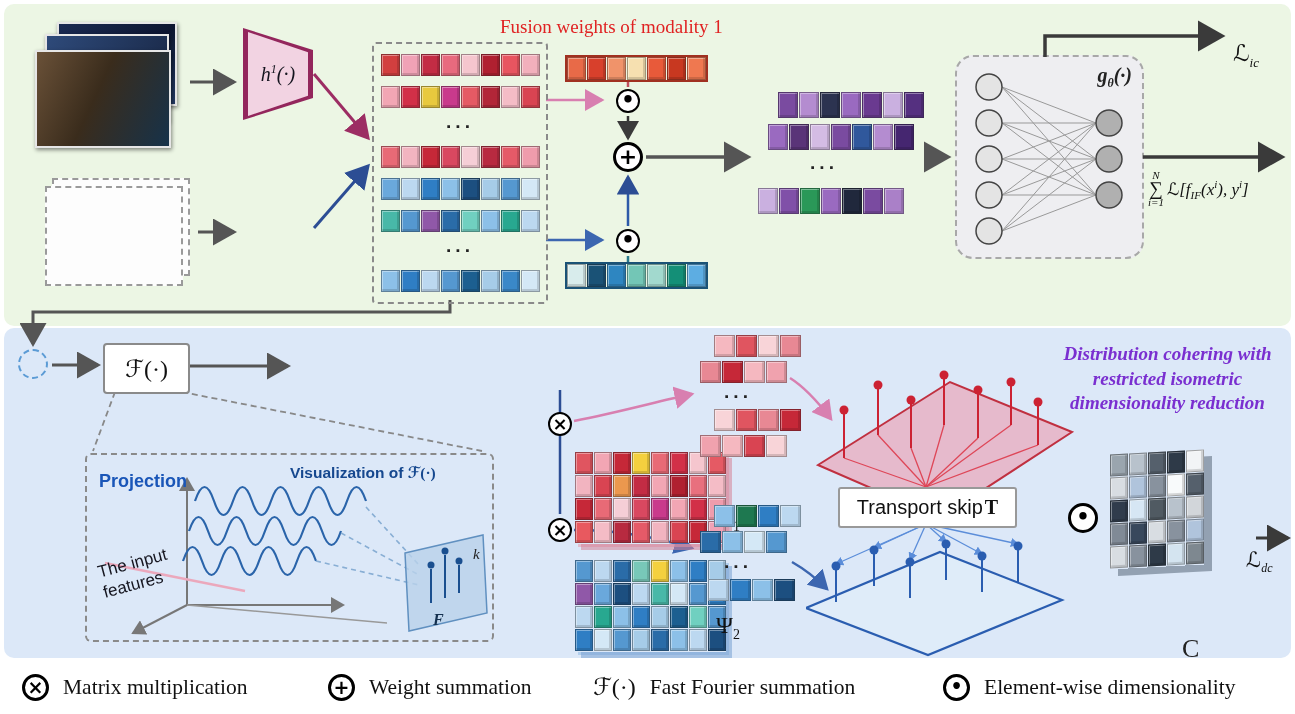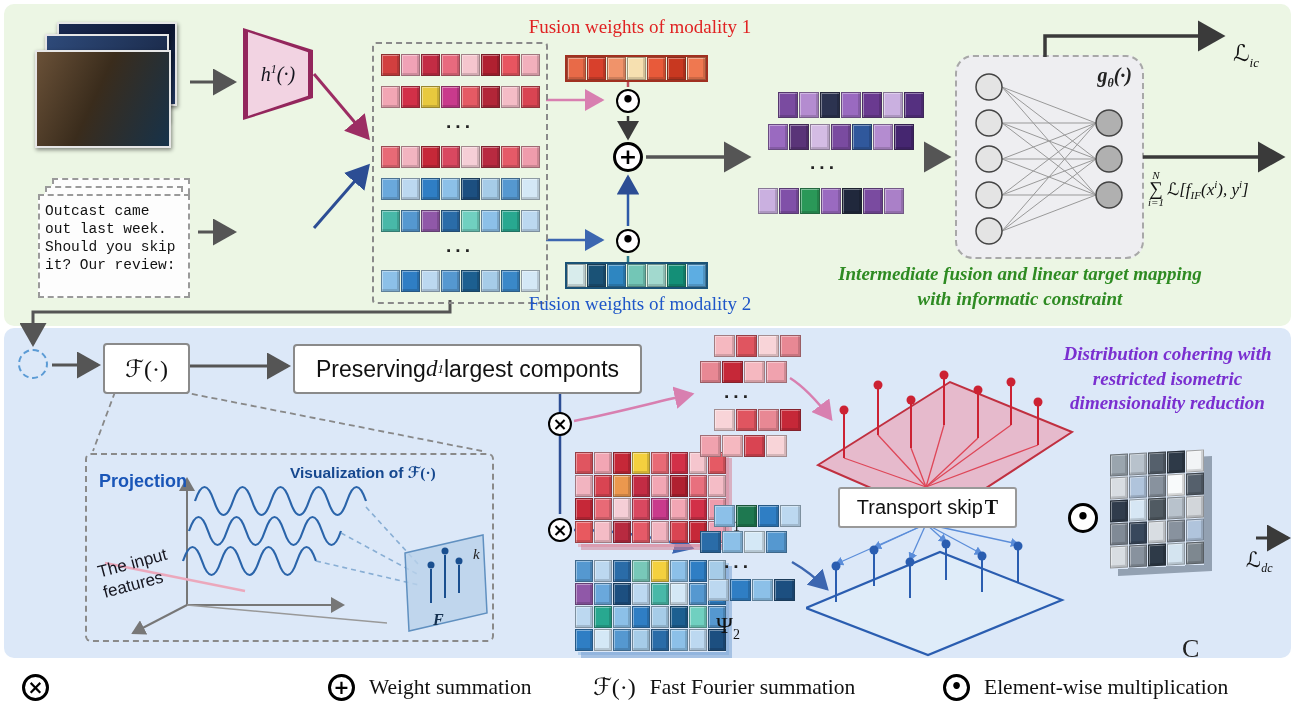--- a/index.html
+++ b/index.html
@@ -44,21 +44,21 @@
   .obox{position:absolute;background:#fff;border:2px solid #8a8a8a;border-radius:4px;display:flex;align-items:center;justify-content:center;z-index:4;}
   .featbox{position:absolute;left:372px;top:42px;width:172px;height:258px;border:2px dashed #8a8a8a;border-radius:4px;
            display:flex;flex-direction:column;justify-content:space-evenly;align-items:center;z-index:4;}
   .nnbox{position:absolute;left:955px;top:55px;width:185px;height:200px;background:#eeeef1;border:2.5px dashed #a8a8a8;border-radius:18px;z-index:2;}
   .vizbox{position:absolute;left:85px;top:453px;width:405px;height:185px;border:2px dashed #8a8a8a;border-radius:6px;z-index:2;}
   .tbox{position:absolute;left:838px;top:487px;width:175px;height:37px;background:#fff;border:2px solid #999;border-radius:3px;
         display:flex;align-items:center;justify-content:center;font-size:20px;color:#111;z-index:5;}
   .tbox b{font-family:"Liberation Serif",serif;font-weight:bold;margin-left:2px;}
 
   
-  .wlabel{position:absolute;width:280px;text-align:center;font-family:"Liberation Serif",serif;font-size:19px;z-index:4;}
+  .wlabel{position:absolute;width:280px;font-family:"Liberation Serif",serif;font-size:19px;z-index:4;}
   .cap{position:absolute;font-family:"Liberation Serif",serif;font-weight:bold;font-style:italic;font-size:19px;text-align:center;line-height:1.3;z-index:4;}
   .psilabel{position:absolute;font-family:"Liberation Serif","DejaVu Sans",serif;font-size:23px;color:#111;z-index:4;}
   .psilabel sub{font-size:14px;}
   .scr{font-family:"Liberation Serif","DejaVu Serif","DejaVu Sans",serif;}
   .lic{position:absolute;font-size:23px;color:#111;z-index:4;}
   .lic sub{font-size:13px;font-style:italic;}
   .sumf{position:absolute;display:flex;align-items:center;gap:3px;font-family:"Liberation Serif","DejaVu Serif","DejaVu Sans",serif;
         font-style:italic;font-size:17px;color:#111;z-index:4;}
   .bigsum{display:inline-flex;flex-direction:column;align-items:center;line-height:.85;font-style:normal;}
   .bigsum sup,.bigsum sub{font-size:10.5px;font-style:italic;line-height:1;}
@@ -220,23 +220,20 @@
 
   <div class="abs" style="left:35px;top:22px;width:160px;height:125px;z-index:4;">
     <div class="imgcard" style="left:22px;top:0;width:116px;height:80px;background:linear-gradient(135deg,#1a2a52,#0d1530 60%,#243b66);"></div>
     <div class="imgcard" style="left:10px;top:12px;width:120px;height:84px;background:linear-gradient(120deg,#2e4a7a,#16233f);"></div>
     <div class="imgcard" style="left:0;top:28px;width:132px;height:94px;background:linear-gradient(115deg,#6a5138 0%,#3a2c1c 45%,#16324a 100%);"></div>
   </div>
 
   <div class="abs" style="left:38px;top:178px;width:160px;height:122px;z-index:4;">
     <div class="txtcard" style="left:14px;top:0;width:138px;height:98px;"></div>
     <div class="txtcard" style="left:7px;top:8px;width:138px;height:100px;"></div>
-    <div class="txtcard" style="left:0;top:16px;width:152px;height:104px;">
-      <div class="cardtext">Outcast came out last week. Should you skip it? Our review:</div>
-    </div>
   </div>
 
   <div class="trap" style="left:243px;top:28px;">
     <div class="outer" style="background:#93265c;"></div>
     <div class="inner" style="background:#f2d3e2;"></div>
     <div class="lbl"><span>h</span><sup>1</sup><span>(·)</span></div>
   </div>
 
   <div class="featbox">
     <div class="cells" style="--cw:19px;--ch:22px;">
@@ -319,21 +316,20 @@
     <div class="cells" style="--cw:19px;--ch:23px;">
         <span class="cell" style="background: rgb(216, 236, 236);"></span>
         <span class="cell" style="background: rgb(26, 82, 118);"></span>
         <span class="cell" style="background: rgb(46, 134, 193);"></span>
         <span class="cell" style="background: rgb(115, 198, 182);"></span>
         <span class="cell" style="background: rgb(162, 217, 206);"></span>
         <span class="cell" style="background: rgb(20, 143, 119);"></span>
         <span class="cell" style="background: rgb(93, 173, 226);"></span>
       </div>
   </div>
-  <div class="wlabel" style="left:500px;top:293px;color:#1e56c8;">Fusion weights of modality 2</div>
 
   <div class="opc dotop" style="left:616px;top:89px;">
       <span>•</span>
     </div>
   <div class="opc big" style="left:613px;top:142px;">
       <span>+</span>
     </div>
   <div class="opc dotop" style="left:616px;top:229px;">
       <span>•</span>
     </div>
@@ -407,32 +403,25 @@
   <div class="lic scr" style="left:1233px;top:40px;"><span>ℒ</span><sub>ic</sub></div>
   <div class="sumf" style="left:1148px;top:170px;">
     <span class="bigsum">
       <sup>N</sup>
         <span class="sigma">∑</span>
         <sub>i=1</sub>
     </span>
     <span><span>ℒ[f</span><sub>IF</sub><span>(x</span><sup>i</sup><span>), y</span><sup>i</sup><span>]</span></span>
   </div>
 
-  <div class="cap" style="left:830px;top:262px;width:380px;color:#2e8b22;">Intermediate fusion and linear target mapping with informatic constraint</div>
 
   <div class="abs" style="left:18px;top:349px;width:30px;height:30px;border:2.5px dashed #5b9bd5;border-radius:50%;z-index:4;box-sizing:border-box;"></div>
   <div class="obox math fftlbl" style="left:103px;top:343px;width:83px;height:47px;">
       <span>ℱ(·)</span>
     </div>
-  <div class="obox preslbl" style="left:293px;top:344px;width:345px;height:46px;">
-    <span>Preserving </span>
-      <span class="d">d</span>
-      <sub class="d">1</sub>
-      <span> largest componts</span>
-  </div>
 
   <div class="vizbox">
     <div class="projlbl">Projection</div>
     <div class="vizlbl"><span>Visualization of </span><span class="math">ℱ(·)</span></div>
     <div class="inputfeat">The input features</div>
     <svg width="401" height="181" viewBox="0 0 401 181" style="position:absolute;left:0;top:0;">
       <defs>
         <marker id="aGray2" markerWidth="8" markerHeight="8" refX="6" refY="4" orient="auto">
             <path d="M0,0 L7,4 L0,8 z" fill="#777"></path>
           </marker>
@@ -664,31 +653,32 @@
   <div class="clabel" style="left:1182px;top:634px;">C</div>
   <div class="ldc scr" style="left:1246px;top:548px;"><span>ℒ</span><sub>dc</sub></div>
 
   <div class="cap" style="left:1045px;top:342px;width:245px;color:#7a2fd0;">Distribution cohering with restricted isometric dimensionality reduction</div>
 
   <div class="legend">
     <div class="litem" style="left:22px;">
       <span class="opc">
           <span>×</span>
         </span>
+      <span class="llabel">Matrix multiplication</span>
     </div>
     <div class="litem" style="left:328px;">
       <span class="opc">
           <span>+</span>
         </span>
       <span class="llabel">Weight summation</span>
     </div>
     <div class="litem" style="left:593px;">
       <span class="lf math">ℱ(·)</span>
       <span class="llabel">Fast Fourier summation</span>
     </div>
     <div class="litem" style="left:943px;">
       <span class="opc dotop">
           <span>•</span>
         </span>
-      <span class="llabel">Element-wise multiplication</span>
+      <span class="llabel">Element-wise dimensionality</span>
     </div>
   </div>
 </div>
 
 </body></html>

